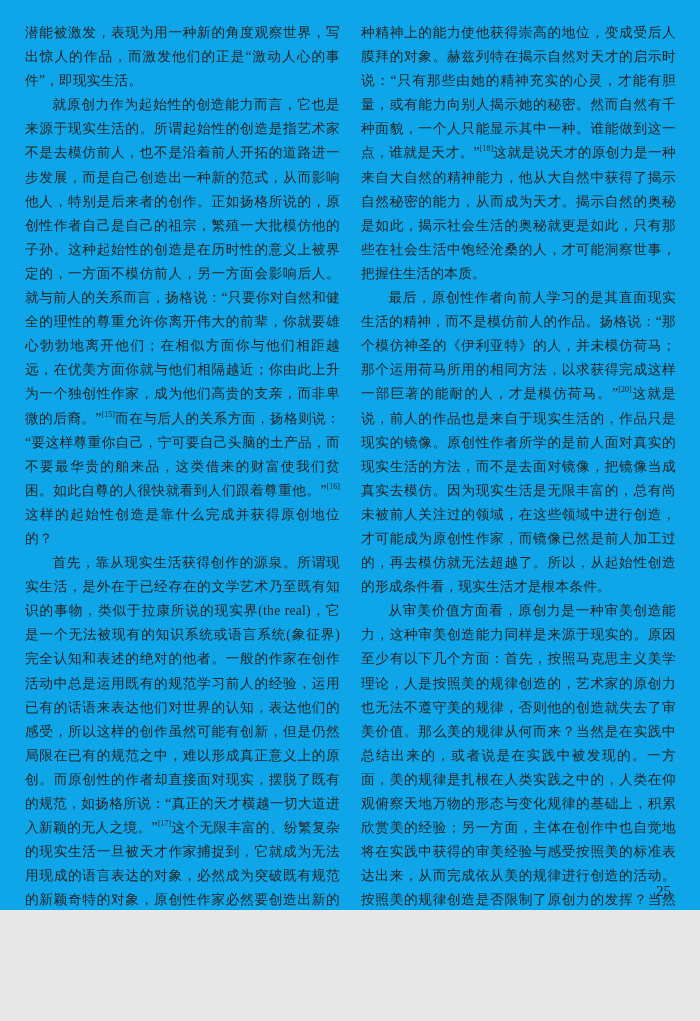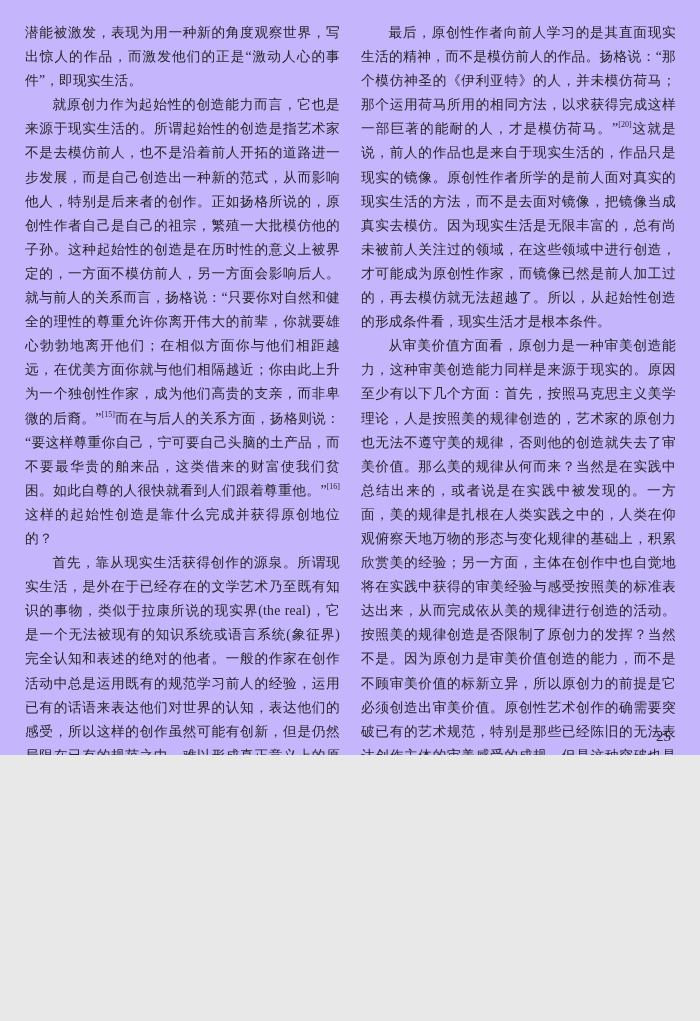--- a/index.html
+++ b/index.html
@@ -3,23 +3,23 @@
 <meta charset="utf-8">
 <style>
   html, body {
     margin: 0;
     padding: 0;
     background: #e8e8e8;
   }
   .page {
     position: relative;
     width: 700px;
-    height: 755px;
+    height: 910px;
     margin: 0 auto;
-    background: #c4b5fd;
+    background: #0ea5e9;
     overflow: hidden;
     font-family: "Liberation Serif", "DejaVu Serif", serif;
     color: #262626;
   }
   .columns {
     position: absolute;
     top: 21px;
     left: 25px;
     width: 650px;
     display: flex;
@@ -61,18 +61,19 @@
 
 <div class="page">
   <div class="columns">
     <div class="col">
         <p>潜能被激发，表现为用一种新的角度观察世界，写出惊人的作品，而激发他们的正是“激动人心的事件”，即现实生活。</p>
         <p class="indent">就原创力作为起始性的创造能力而言，它也是来源于现实生活的。所谓起始性的创造是指艺术家不是去模仿前人，也不是沿着前人开拓的道路进一步发展，而是自己创造出一种新的范式，从而影响他人，特别是后来者的创作。正如扬格所说的，原创性作者自己是自己的祖宗，繁殖一大批模仿他的子孙。这种起始性的创造是在历时性的意义上被界定的，一方面不模仿前人，另一方面会影响后人。就与前人的关系而言，扬格说：“只要你对自然和健全的理性的尊重允许你离开伟大的前辈，你就要雄心勃勃地离开他们；在相似方面你与他们相距越远，在优美方面你就与他们相隔越近；你由此上升为一个独创性作家，成为他们高贵的支亲，而非卑微的后裔。”<sup class="ref">[15]</sup>而在与后人的关系方面，扬格则说：“要这样尊重你自己，宁可要自己头脑的土产品，而不要最华贵的舶来品，这类借来的财富使我们贫困。如此自尊的人很快就看到人们跟着尊重他。”<sup class="ref">[16]</sup>这样的起始性创造是靠什么完成并获得原创地位的？</p>
         <p class="indent">首先，靠从现实生活获得创作的源泉。所谓现实生活，是外在于已经存在的文学艺术乃至既有知识的事物，类似于拉康所说的现实界(the real)，它是一个无法被现有的知识系统或语言系统(象征界)完全认知和表述的绝对的他者。一般的作家在创作活动中总是运用既有的规范学习前人的经验，运用已有的话语来表达他们对世界的认知，表达他们的感受，所以这样的创作虽然可能有创新，但是仍然局限在已有的规范之中，难以形成真正意义上的原创。而原创性的作者却直接面对现实，摆脱了既有的规范，如扬格所说：“真正的天才横越一切大道进入新颖的无人之境。”<sup class="ref">[17]</sup>这个无限丰富的、纷繁复杂的现实生活一旦被天才作家捕捉到，它就成为无法用现成的语言表达的对象，必然成为突破既有规范的新颖奇特的对象，原创性作家必然要创造出新的语言形式来表达它，从而形成原创性的创造。正是因为现实生活永远是丰富生动而且变化无常的自主性对象，所以它才成为所有起始性创造的唯一的源泉。</p>
         <p class="indent">其次，原创性作家不仅把现实生活作为描写的对象，而且从现实生活中获得精神上的能力，去把握生活的规律与本质，从而完成起始性的创造。这</p>
       </div>
     <div class="col">
+        <p>种精神上的能力使他获得崇高的地位，变成受后人膜拜的对象。赫兹列特在揭示自然对天才的启示时说：“只有那些由她的精神充实的心灵，才能有胆量，或有能力向别人揭示她的秘密。然而自然有千种面貌，一个人只能显示其中一种。谁能做到这一点，谁就是天才。”<sup class="ref">[18]</sup>这就是说天才的原创力是一种来自大自然的精神能力，他从大自然中获得了揭示自然秘密的能力，从而成为天才。揭示自然的奥秘是如此，揭示社会生活的奥秘就更是如此，只有那些在社会生活中饱经沧桑的人，才可能洞察世事，把握住生活的本质。</p>
         <p class="indent">最后，原创性作者向前人学习的是其直面现实生活的精神，而不是模仿前人的作品。扬格说：“那个模仿神圣的《伊利亚特》的人，并未模仿荷马；那个运用荷马所用的相同方法，以求获得完成这样一部巨著的能耐的人，才是模仿荷马。”<sup class="ref">[20]</sup>这就是说，前人的作品也是来自于现实生活的，作品只是现实的镜像。原创性作者所学的是前人面对真实的现实生活的方法，而不是去面对镜像，把镜像当成真实去模仿。因为现实生活是无限丰富的，总有尚未被前人关注过的领域，在这些领域中进行创造，才可能成为原创性作家，而镜像已然是前人加工过的，再去模仿就无法超越了。所以，从起始性创造的形成条件看，现实生活才是根本条件。</p>
         <p class="indent">从审美价值方面看，原创力是一种审美创造能力，这种审美创造能力同样是来源于现实的。原因至少有以下几个方面：首先，按照马克思主义美学理论，人是按照美的规律创造的，艺术家的原创力也无法不遵守美的规律，否则他的创造就失去了审美价值。那么美的规律从何而来？当然是在实践中总结出来的，或者说是在实践中被发现的。一方面，美的规律是扎根在人类实践之中的，人类在仰观俯察天地万物的形态与变化规律的基础上，积累欣赏美的经验；另一方面，主体在创作中也自觉地将在实践中获得的审美经验与感受按照美的标准表达出来，从而完成依从美的规律进行创造的活动。按照美的规律创造是否限制了原创力的发挥？当然不是。因为原创力是审美价值创造的能力，而不是不顾审美价值的标新立异，所以原创力的前提是它必须创造出审美价值。原创性艺术创作的确需要突破已有的艺术规范，特别是那些已经陈旧的无法表达创作主体的审美感受的成规。但是这种突破也是要在审美价值的范围内进行的，即不能为了突破成规</p>
       </div>
   </div>
   <div class="page-number">25</div>
 </div>
 
 </body></html>

